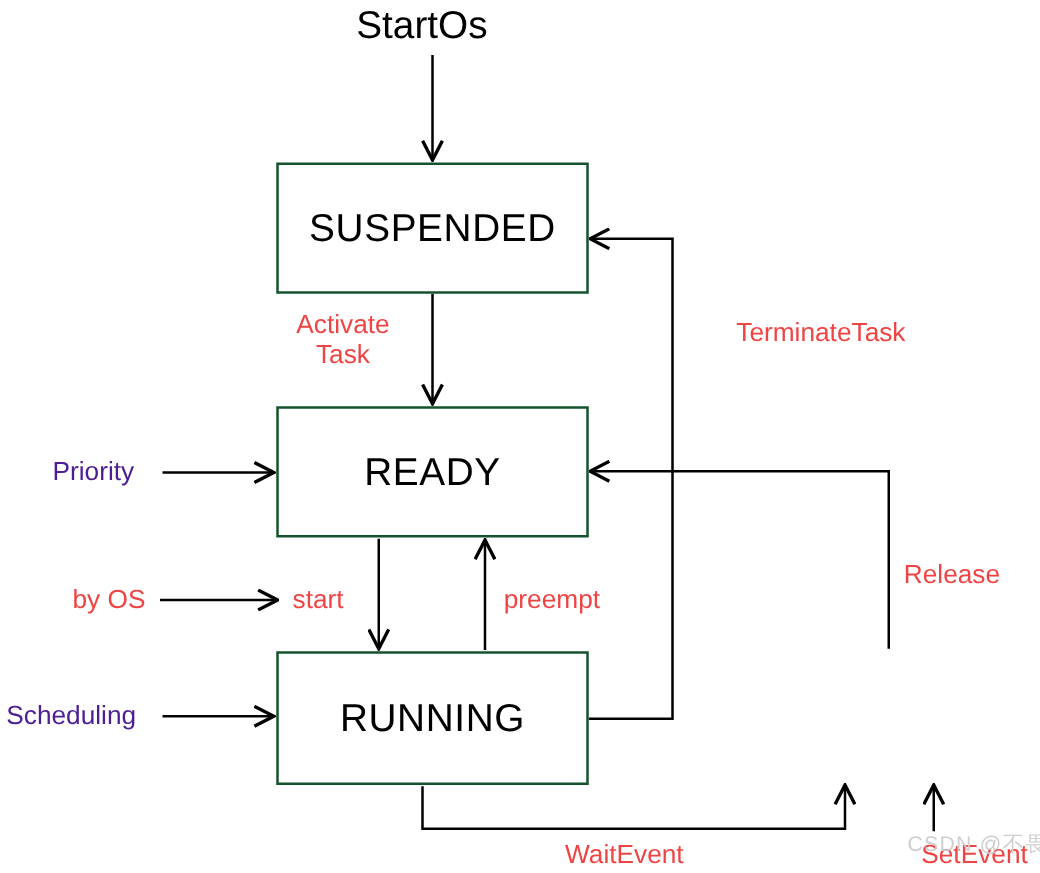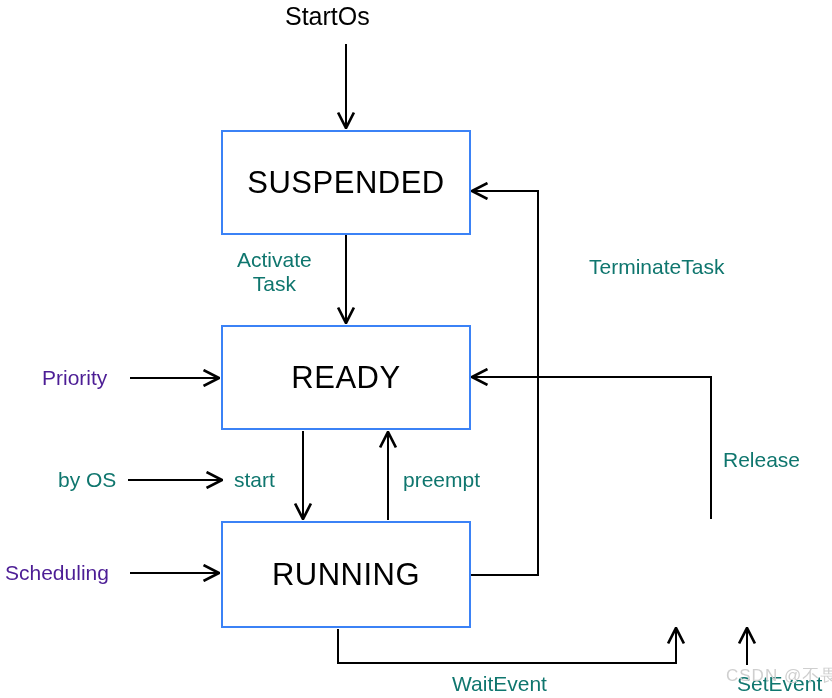--- a/index.html
+++ b/index.html
@@ -20,48 +20,48 @@
   }
   #diagram-svg {
     position: absolute;
     left: 0;
     top: 0;
     width: 832px;
     height: 698px;
   }
   .state-box {
     position: absolute;
-    border: 2px solid #3b82f6;
+    border: 2px solid #14532d;
     background: #ffffff;
     box-sizing: border-box;
     display: flex;
     align-items: center;
     justify-content: center;
   }
   .state-label {
     font-size: 31px;
     font-weight: normal;
     letter-spacing: 0.5px;
     color: #000000;
     line-height: 1;
     white-space: nowrap;
   }
   .edge-label {
     position: absolute;
     font-size: 21px;
-    color: #0f766e;
+    color: #ef4444;
     white-space: nowrap;
     line-height: 1.12;
   }
   .edge-label.red {
     color: #4c1d95;
   }
   .title-label {
     position: absolute;
-    font-size: 25px;
+    font-size: 31px;
     color: #000000;
     white-space: nowrap;
     line-height: 1;
   }
   .watermark {
     position: absolute;
     font-size: 17px;
     color: #cfcfcf;
     white-space: nowrap;
     letter-spacing: 1px;

